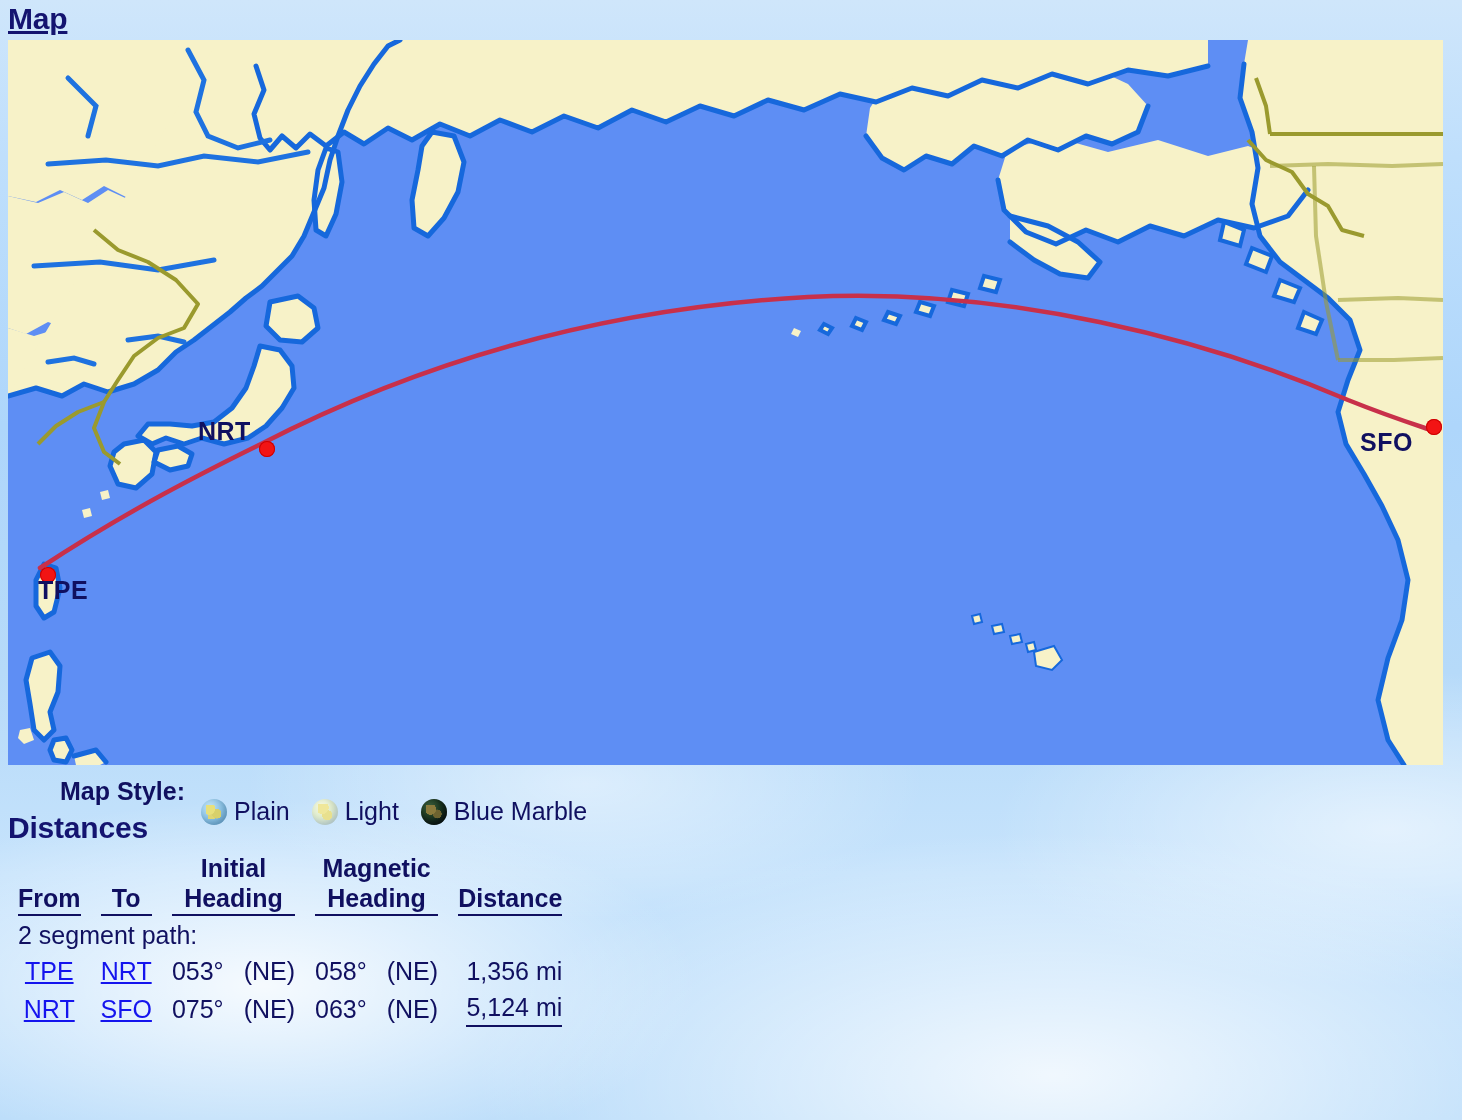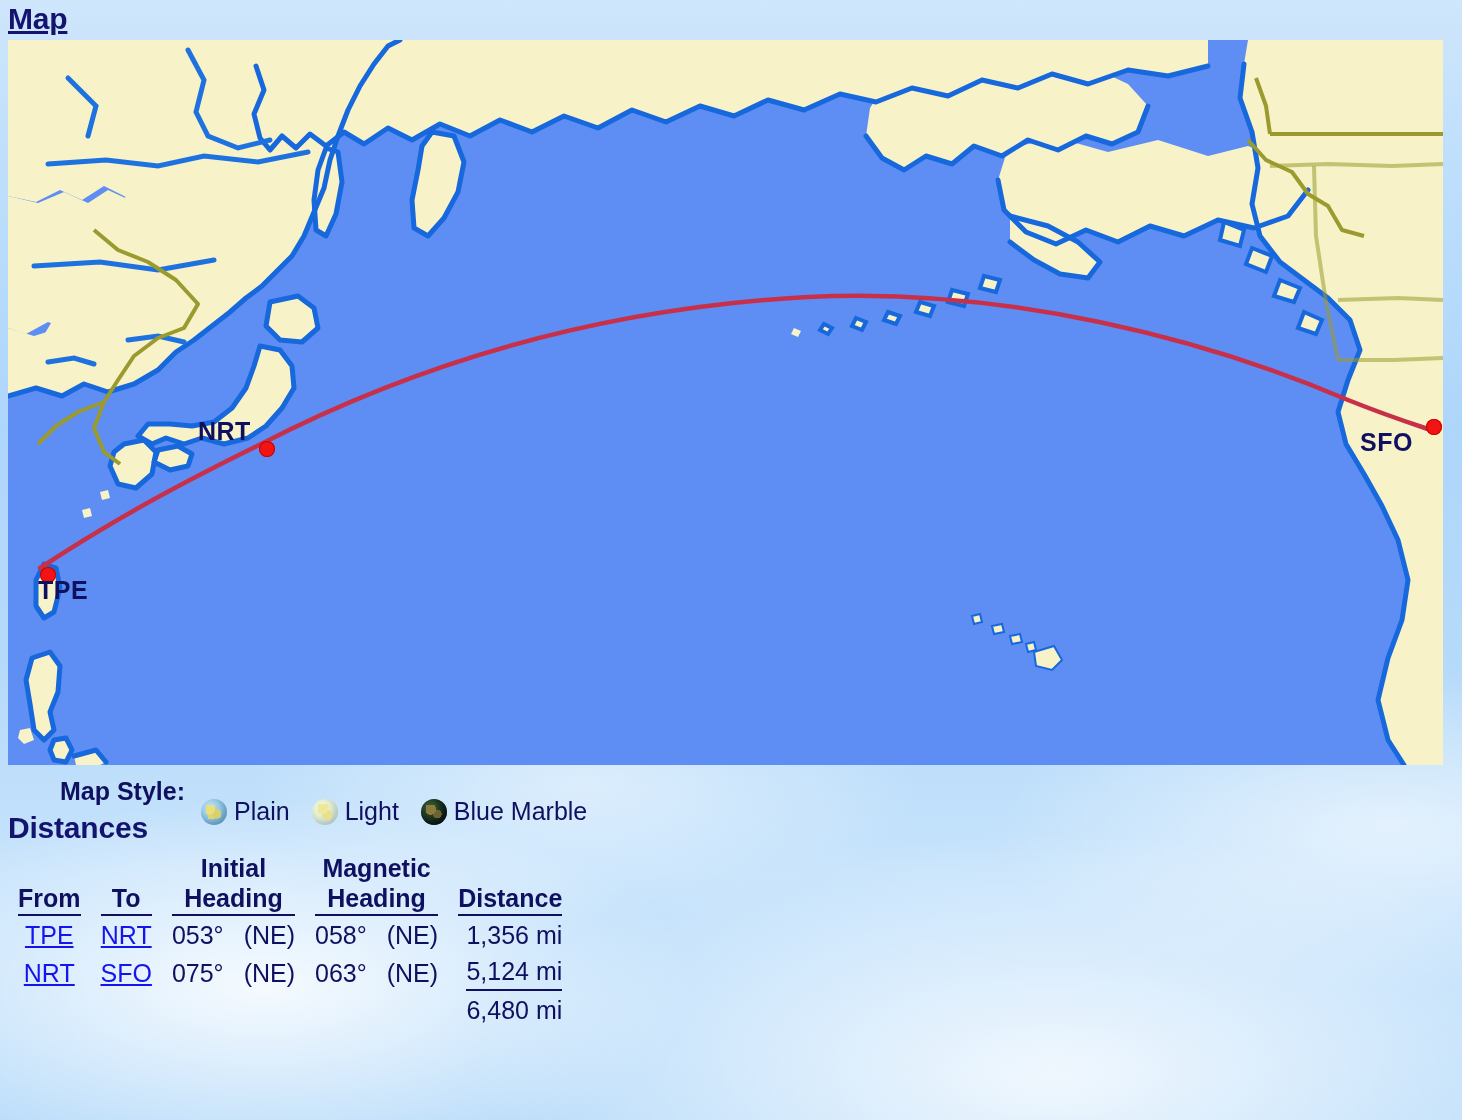--- a/index.html
+++ b/index.html
@@ -327,20 +327,23 @@
           <span>Magnetic</span>
           <span class="u">Heading</span>
         </th>
         <th>
           <span></span>
           <span class="u">Distance</span>
         </th>
       </tr>
     </thead>
     <tbody>
+      <tr>
+        <td class="seg-head" colspan="7">2 segment path:</td>
+      </tr>
 
       <tr>
         <td class="c">
           <a class="apt">TPE</a>
         </td>
         <td class="c">
           <a class="apt">NRT</a>
         </td>
         <td class="c">053°</td>
         <td class="c">(NE)</td>
@@ -358,19 +361,15 @@
         </td>
         <td class="c">075°</td>
         <td class="c">(NE)</td>
         <td class="c">063°</td>
         <td class="c">(NE)</td>
         <td class="r">
           <span class="ul-total">5,124 mi</span>
         </td>
       </tr>
 
-      <tr>
-        <td colspan="6"></td>
-        <td class="r">6,480 mi</td>
-      </tr>
     </tbody>
   </table>
 </div>
 
 </body></html>

